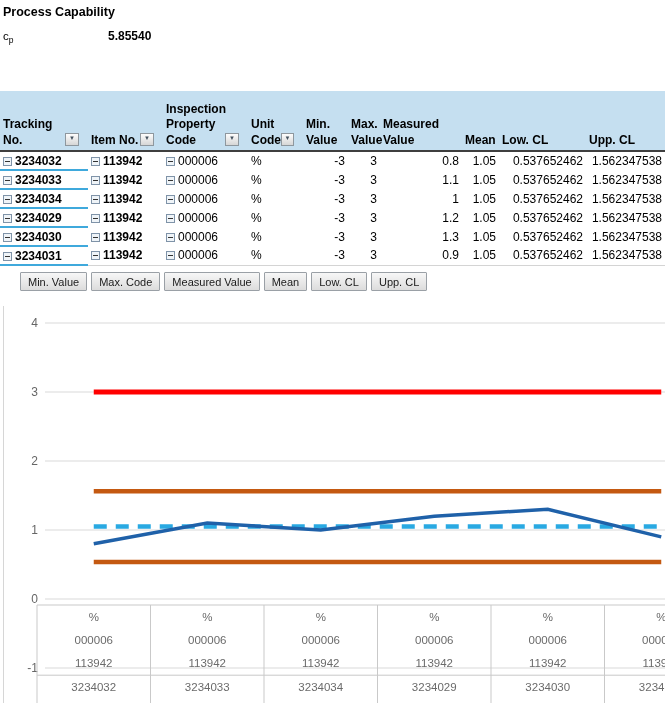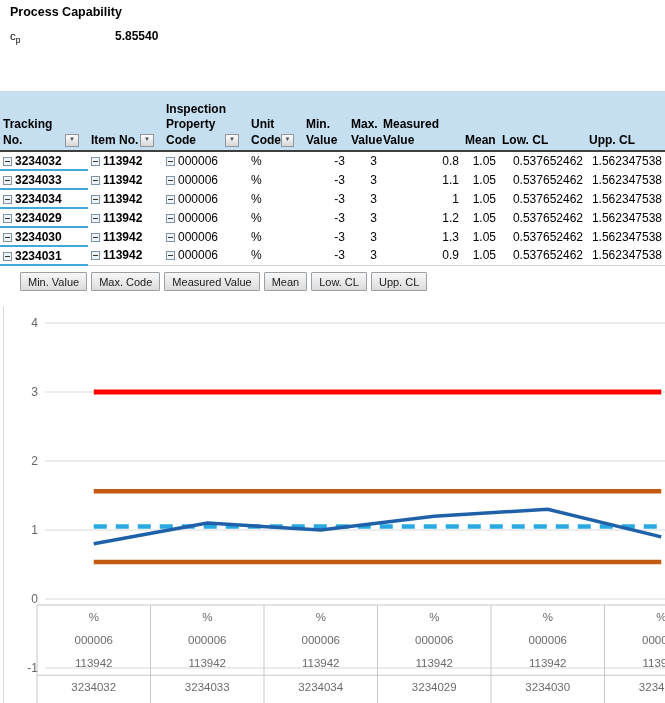--- a/index.html
+++ b/index.html
@@ -2,37 +2,37 @@
 <html><head>
 <meta charset="utf-8">
 <style>
   html,body{margin:0;padding:0;}
   body{
     width:665px;height:703px;position:relative;overflow:hidden;
     background:#fff;font-family:"Liberation Sans",sans-serif;color:#000;
     -webkit-font-smoothing:antialiased;
   }
   
-  .metrics{height:91px;box-sizing:border-box;padding:5px 10px 0;}
+  .metrics{height:91px;box-sizing:border-box;padding:5px 3px 0;}
   .metrics h1{font-size:12.5px;margin:0 0 10px;font-weight:bold;}
   .metric-row{display:flex;align-items:baseline;height:23px;font-size:12px;}
   .metric-label{width:105px;font-size:11.5px;}
   .metric-label sub{font-size:8.5px;}
   .metric-value{font-weight:bold;}
   
   table.grid{border-collapse:collapse;table-layout:fixed;width:665px;font-size:12px;}
   table.grid th{
     background:var(--header-bg,#C5DFF0);
     font-weight:bold;text-align:left;vertical-align:bottom;
     padding:2px 0 2px 3px;border-bottom:2px solid #3F3F3F;
     height:60px;box-sizing:border-box;line-height:1.28;
   }
   table.grid th.right{text-align:right;padding-right:3px;}
   .th-wrap{display:flex;flex-direction:column;justify-content:flex-end;height:100%;}
-  .th-line{display:flex;align-items:center;white-space:nowrap;}
+  .th-line{display:flex;align-items:flex-start;white-space:nowrap;}
   .filter-btn{
     width:14px;height:13px;box-sizing:border-box;margin-left:auto;margin-right:9px;
     display:inline-flex;align-items:center;justify-content:center;
     background:linear-gradient(#FDFDFD,#D6D6D6);
     border:1px solid #8E979E;color:#44525F;font-size:6px;cursor:pointer;padding:0;
   }
   table.grid td{height:19px;box-sizing:border-box;padding:0 3px;white-space:nowrap;overflow:hidden;}
   td.num{text-align:right;}
   td.bold, td.bold span{font-weight:bold;}
   td.cell-tracking{border-bottom:2px solid var(--link-underline,#3FA9DC);}

